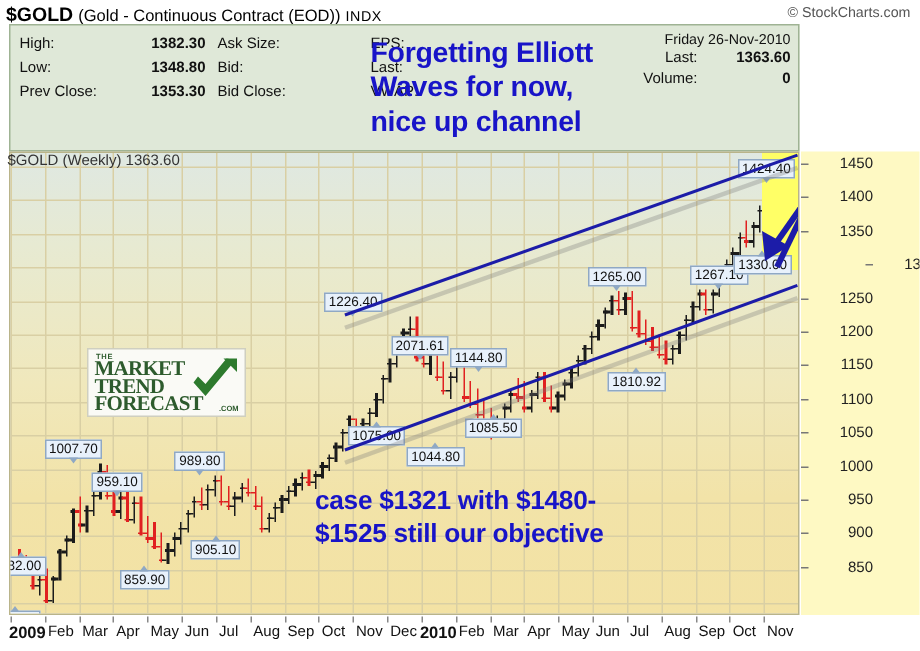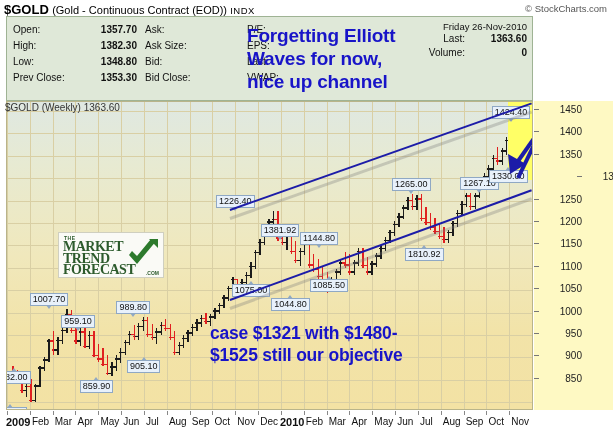--- a/index.html
+++ b/index.html
@@ -111,28 +111,20 @@
 
 <div class="toptitle">
   <span class="sym">$GOLD</span>
   <span class="nm">(Gold - Continuous Contract (EOD))</span>
   <span class="idx">INDX</span>
 </div>
 <div class="scsrc">© StockCharts.com</div>
 
 <div class="qbox">
   <div class="qgrid" id="quote-grid">
-        <div class="qrow">
-          <span class="qlab">Open:</span>
-          <span class="qval">1357.70</span>
-          <span class="qlab2">Ask:</span>
-          <span class="qblank"></span>
-          <span class="qlab3">P/E:</span>
-          <span class="qblank"></span>
-        </div>
         <div class="qrow">
           <span class="qlab">High:</span>
           <span class="qval">1382.30</span>
           <span class="qlab2">Ask Size:</span>
           <span class="qblank"></span>
           <span class="qlab3">EPS:</span>
           <span class="qblank"></span>
         </div>
         <div class="qrow">
           <span class="qlab">Low:</span>
@@ -792,21 +784,21 @@
       <div class="tline" style="left: 223.125px; top: 197.197px; width: 321.225px; transform: rotate(-19.9882deg); background: rgb(28, 28, 168);"></div>
       <div class="plab above" style="left: -10px; top: 268.527px;">882.00</div>
       <div class="plab above" style="left: -13.95px; top: 304.605px;">801.50</div>
       <div class="plab below" style="left: 22.725px; top: 191.191px;">1007.70</div>
       <div class="plab below" style="left: 54.3px; top: 212.973px;">959.10</div>
       <div class="plab above" style="left: 72.675px; top: 278.432px;">859.90</div>
       <div class="plab below" style="left: 109.425px; top: 199.214px;">989.80</div>
       <div class="plab above" style="left: 119.925px; top: 258.174px;">905.10</div>
       <div class="plab below" style="left: 209.1px; top: 93.1755px;">1226.40</div>
       <div class="plab above" style="left: 224.85px; top: 182.029px;">1075.00</div>
-      <div class="plab below" style="left: 253.725px; top: 122.128px;">1381.92</div>
+      <div class="plab below" style="left: 253.725px; top: 122.128px;">2071.61</div>
       <div class="plab above" style="left: 264.225px; top: 195.564px;">1044.80</div>
       <div class="plab above" style="left: 302.55px; top: 177.323px;">1085.50</div>
       <div class="plab below" style="left: 293.1px; top: 129.747px;">1144.80</div>
       <div class="plab below" style="left: 384.975px; top: 75.8759px;">1265.00</div>
       <div class="plab above" style="left: 398.1px; top: 145.772px;">1810.92</div>
       <div class="plab below" style="left: 453.225px; top: 74.9347px;">1267.10</div>
       <div class="plab below" style="left: 484.725px; top: 4.43679px;">1424.40</div>
       <div class="plab above" style="left: 482.1px; top: 67.7445px;">1330.00</div>
       <svg width="100" height="110" style="position: absolute; left: 464.625px; top: 0px; z-index: 27;">
         <g stroke="#1c1ca8" stroke-width="4" fill="#1c1ca8">

